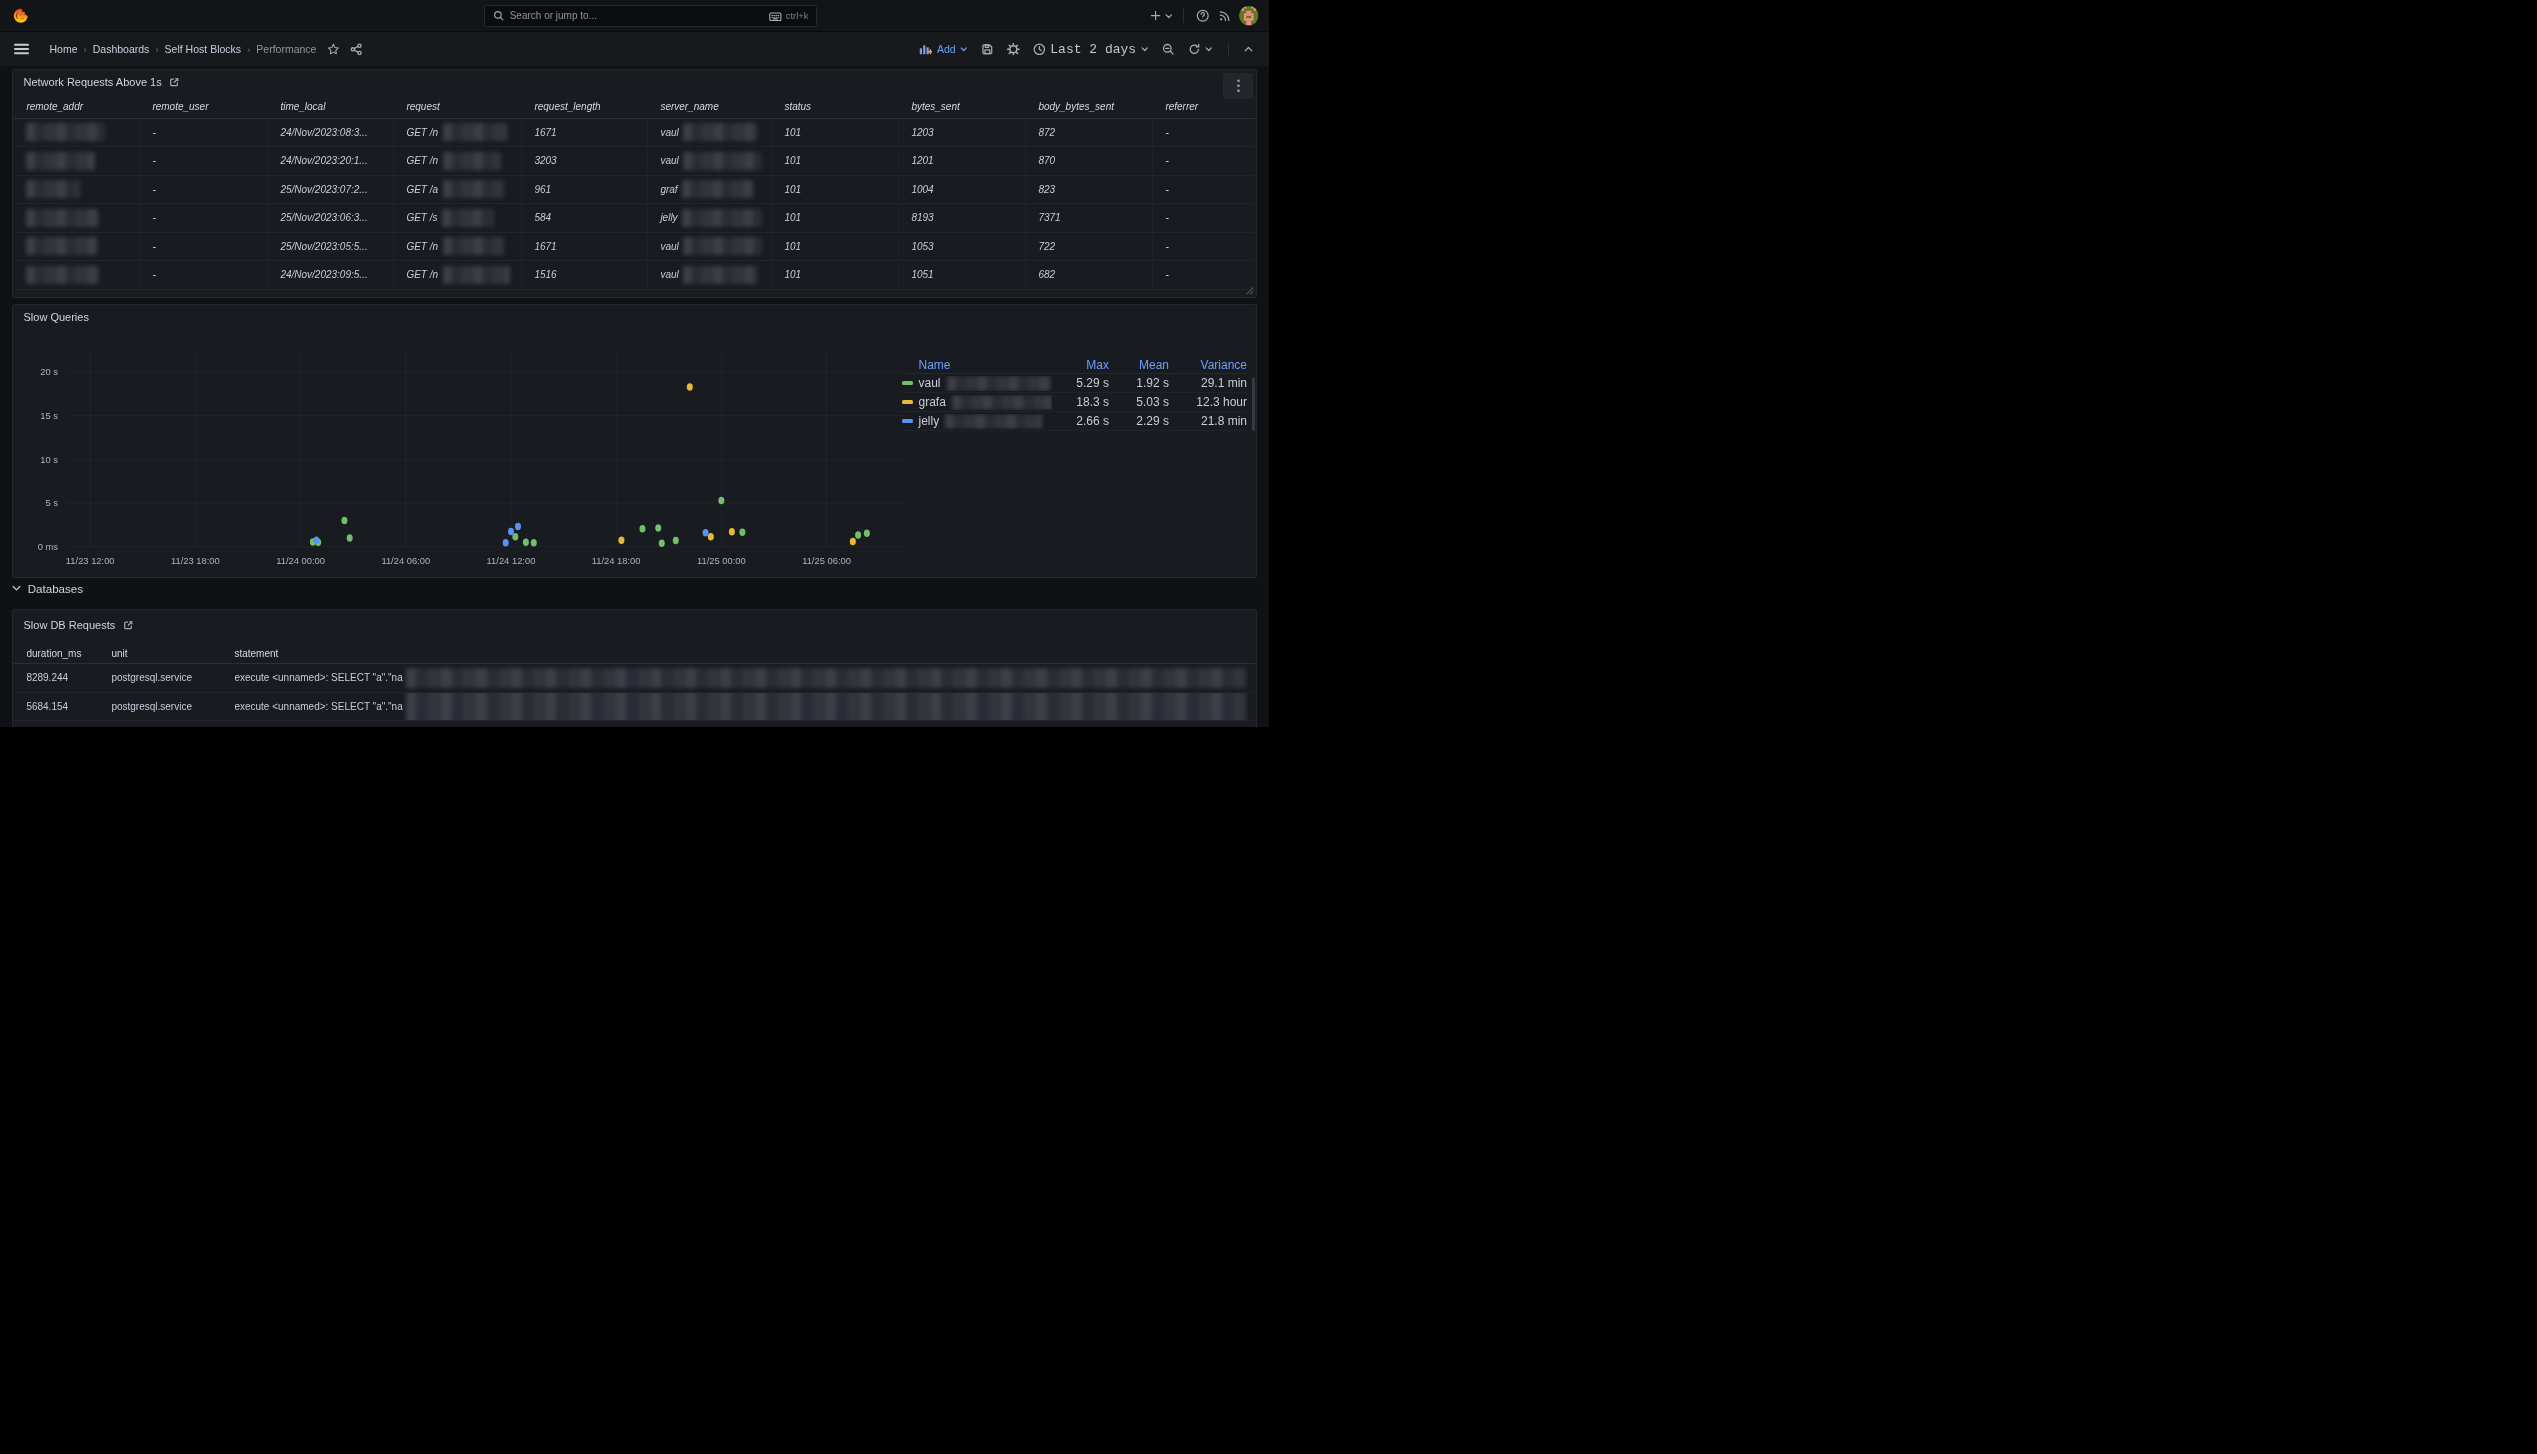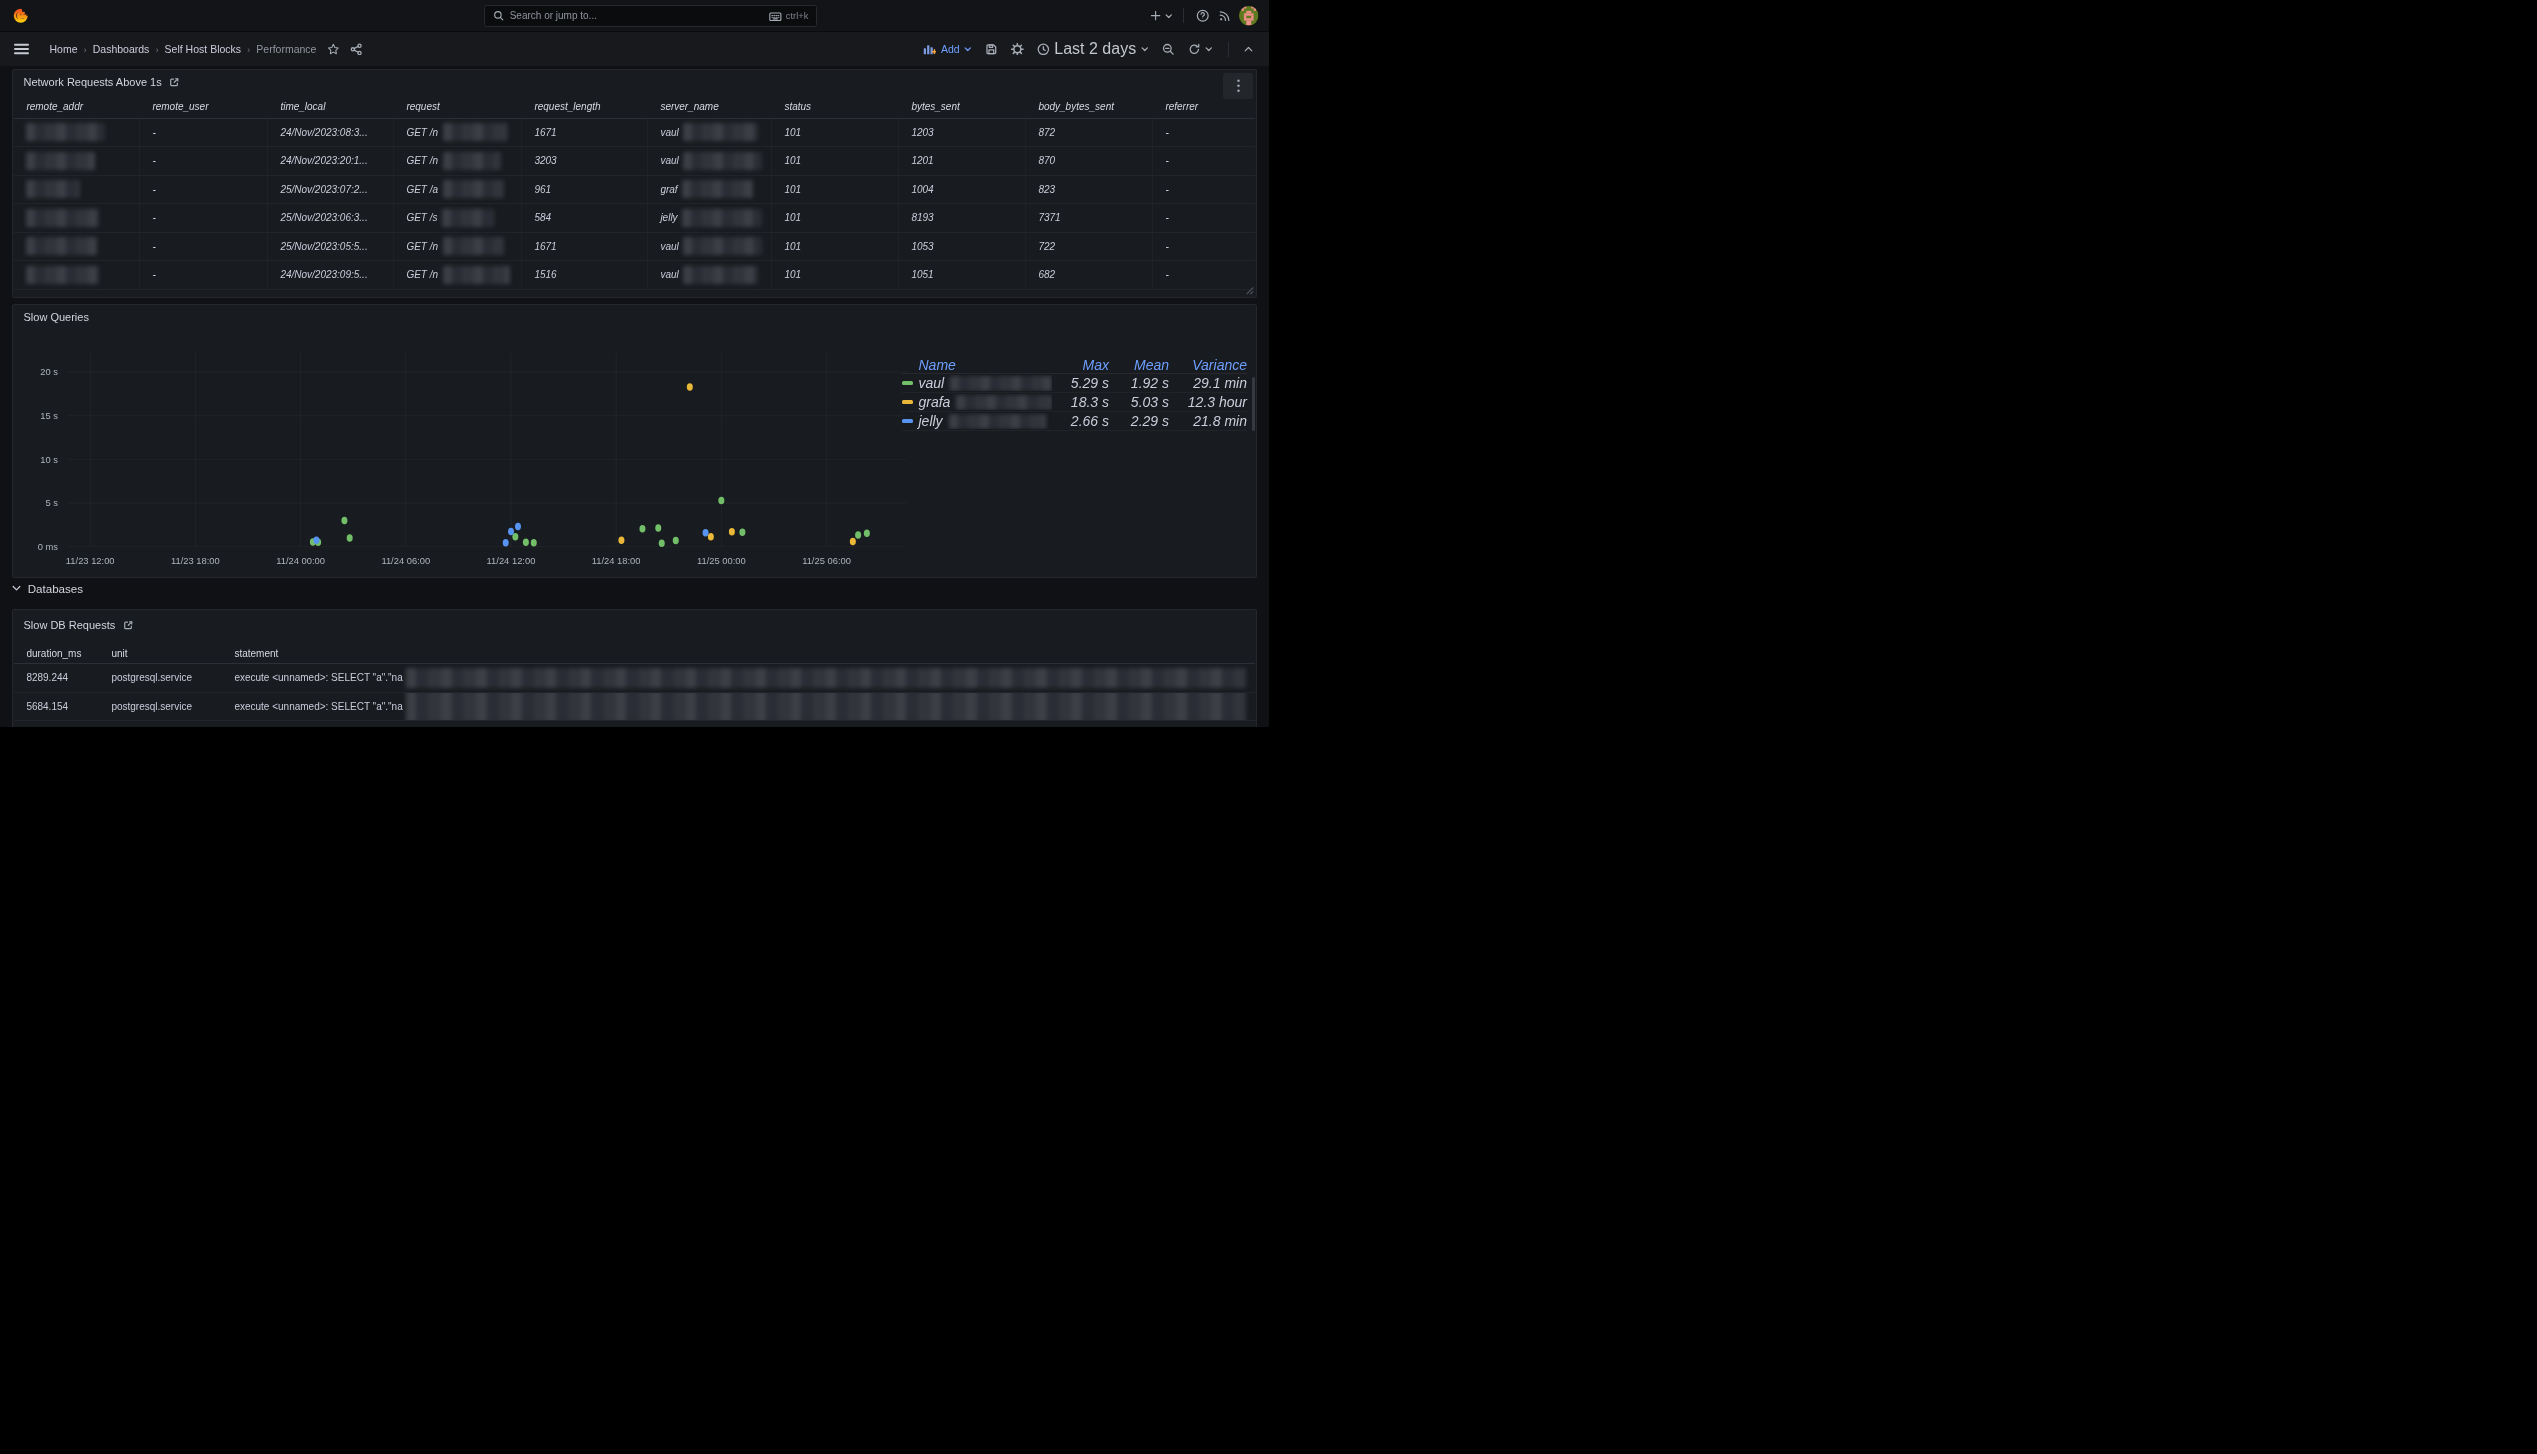--- a/index.html
+++ b/index.html
@@ -42,21 +42,21 @@
     position:absolute; left:0; top:32px; width:1269px; height:34px;
     background:#17191d; display:flex; align-items:center; padding:0 10.5px;
   }
   .crumbs { display:flex; align-items:center; gap:6px; margin-left:16.5px; font-size:10.5px; }
   .crumb { color:#ccccdc; cursor:pointer; }
   .crumb.current { color:#9096a0; cursor:default; }
   .crumb-sep { color:#6d727c; font-size:9.7px; }
   .toolbar-right { margin-left:auto; display:flex; align-items:center; gap:3px; }
   .tb-btn { display:flex; align-items:center; gap:4.5px; padding:3.7px 5.2px; border-radius:2.2px; cursor:pointer; color:#c3c7ce; }
   .add-label { color:#6e9fff; font-weight:500; font-size:10.5px; }
-  .time-label { font-size:16px; color:#c3c7ce; }
+  .time-label { font-size:13px; color:#c3c7ce;font-family:Liberation Mono, monospace; }
 
   
   .panel {
     position:absolute; background:#181b1f; border:0.7px solid #25272c; border-radius:1.5px;
   }
   .panel-header { height:24px; display:flex; align-items:center; padding:0 10.5px; gap:7.5px;text-align:center; }
   .panel-title { font-size:11px; font-weight:500; color:#d4d4e0; }
   .kebab-box {
     position:absolute; right:3px; top:3px; width:30px; height:25.5px; background:#23262b;
     border-radius:2.2px; display:flex; align-items:center; justify-content:center; cursor:pointer;
@@ -78,21 +78,21 @@
     display:inline-block; height:18px; vertical-align:middle; border-radius:1.5px;
     background:
       repeating-linear-gradient(90deg, rgba(255,255,255,0.10) 0 9px, rgba(255,255,255,0.02) 9px 19.5px, rgba(255,255,255,0.055) 19.5px 31px),
       #262931;
     filter:blur(1.9px);
   }
   .gap6 { margin-left:4.5px; }
 
   
   #scatter { position:absolute; left:12px; top:34px; }
-  .legend { position:absolute; left:889px; top:52px; width:345px; font-size:14px;font-style:italic; }
+  .legend { position:absolute; left:889px; top:52px; width:345px; font-size:12px; }
   .lg-row { display:grid; grid-template-columns:1fr 57px 60px 78px; align-items:center; height:19px; border-bottom:0.7px solid #212329; }
   .lg-row.head { border-bottom:0.7px solid #26282e; height:17px; }
   .lg-row.head > div { color:#6e9fff; font-weight:500; }
   .lg-name { display:flex; align-items:center; gap:6px; overflow:hidden; white-space:nowrap; }
   .lg-mark { width:10.5px; height:3.4px; border-radius:1.5px; flex:none; }
   .num { text-align:right; }
   .lg-scroll { position:absolute; right:-7.5px; top:19.5px; width:2.2px; height:54px; background:#36393f; border-radius:1.5px; }
 
   
   .section-row {

